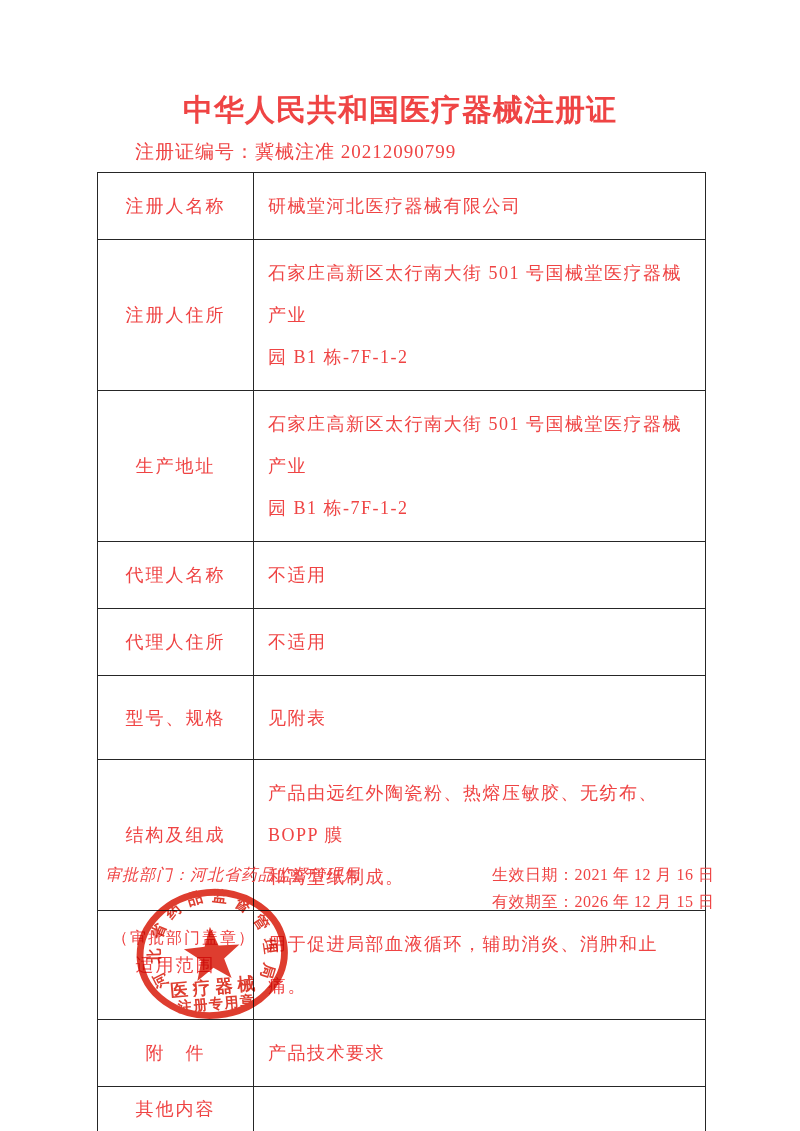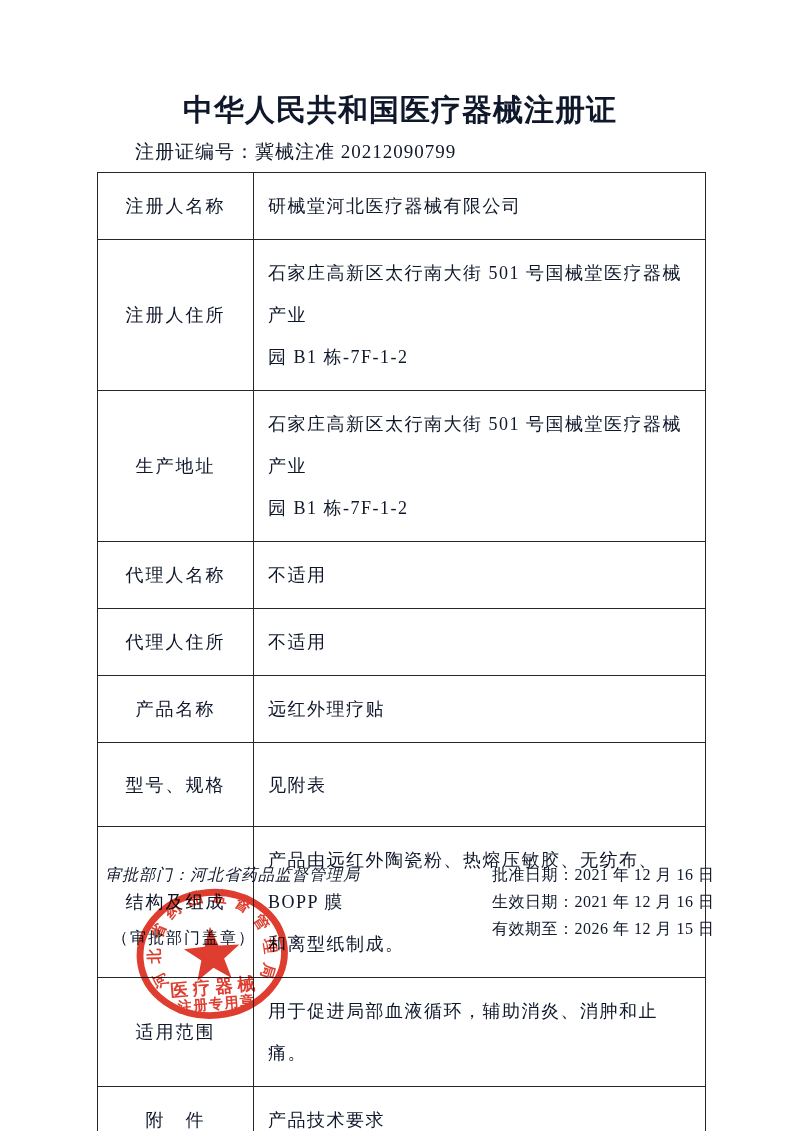--- a/index.html
+++ b/index.html
@@ -1,19 +1,19 @@
 <!DOCTYPE html>
 <html><head>
 <meta charset="utf-8">
 <style>
   * { margin:0; padding:0; box-sizing:border-box; }
   html,body { background:#ffffff; }
   .page {
     position:relative; width:800px; height:1131px; background:#ffffff;
-    font-family:"Liberation Serif","DejaVu Serif",serif; color:#0f172a;
+    font-family:"Liberation Serif","DejaVu Serif",serif; color:#ef4444;
     overflow:hidden;
   }
   .title {
     position:absolute; top:90px; left:0; width:100%; text-align:center;
     font-size:30px; font-weight:bold; letter-spacing:1px;
   }
   .regno {
     position:absolute; left:135px; top:139px; font-size:19px; letter-spacing:1px;
   }
   table.cert {
@@ -76,24 +76,20 @@
 园 B1 栋-7F-1-2</td>
     </tr>
     <tr class="r4">
       <td class="lbl">代理人名称</td>
       <td class="val">不适用</td>
     </tr>
     <tr class="r5">
       <td class="lbl">代理人住所</td>
       <td class="val">不适用</td>
     </tr>
-    <tr class="r6">
-      <td class="lbl">产品名称</td>
-      <td class="val">远红外理疗贴</td>
-    </tr>
     <tr class="r7">
       <td class="lbl">型号、规格</td>
       <td class="val">见附表</td>
     </tr>
     <tr class="r8">
       <td class="lbl">结构及组成</td>
       <td class="val">产品由远红外陶瓷粉、热熔压敏胶、无纺布、BOPP 膜
 和离型纸制成。</td>
     </tr>
     <tr class="r9">
@@ -107,21 +103,20 @@
     <tr class="r11">
       <td class="lbl">其他内容</td>
       <td class="val"></td>
     </tr>
   </tbody>
     </table>
 
   <div class="dept"><span>审批部门：</span><span>河北省药品监督管理局</span></div>
 
   <div class="dates">
-    <div><span>批准日期：</span><span>2021 年 12 月 16 日</span></div>
     <div><span>生效日期：</span><span>2021 年 12 月 16 日</span></div>
     <div><span>有效期至：</span><span>2026 年 12 月 15 日</span></div>
   </div>
 
   <div class="stamp-hint">（审批部门盖章）</div>
 
   <svg class="seal" viewBox="0 0 180 170">
     <ellipse cx="90" cy="88" rx="74" ry="63" fill="none" stroke="#dd3526" stroke-width="7"></ellipse>
     <g fill="#dd3526" font-size="15.5" text-anchor="middle">
       <text transform="translate(36.2,109.7) rotate(-112)" dominant-baseline="middle">河</text>

